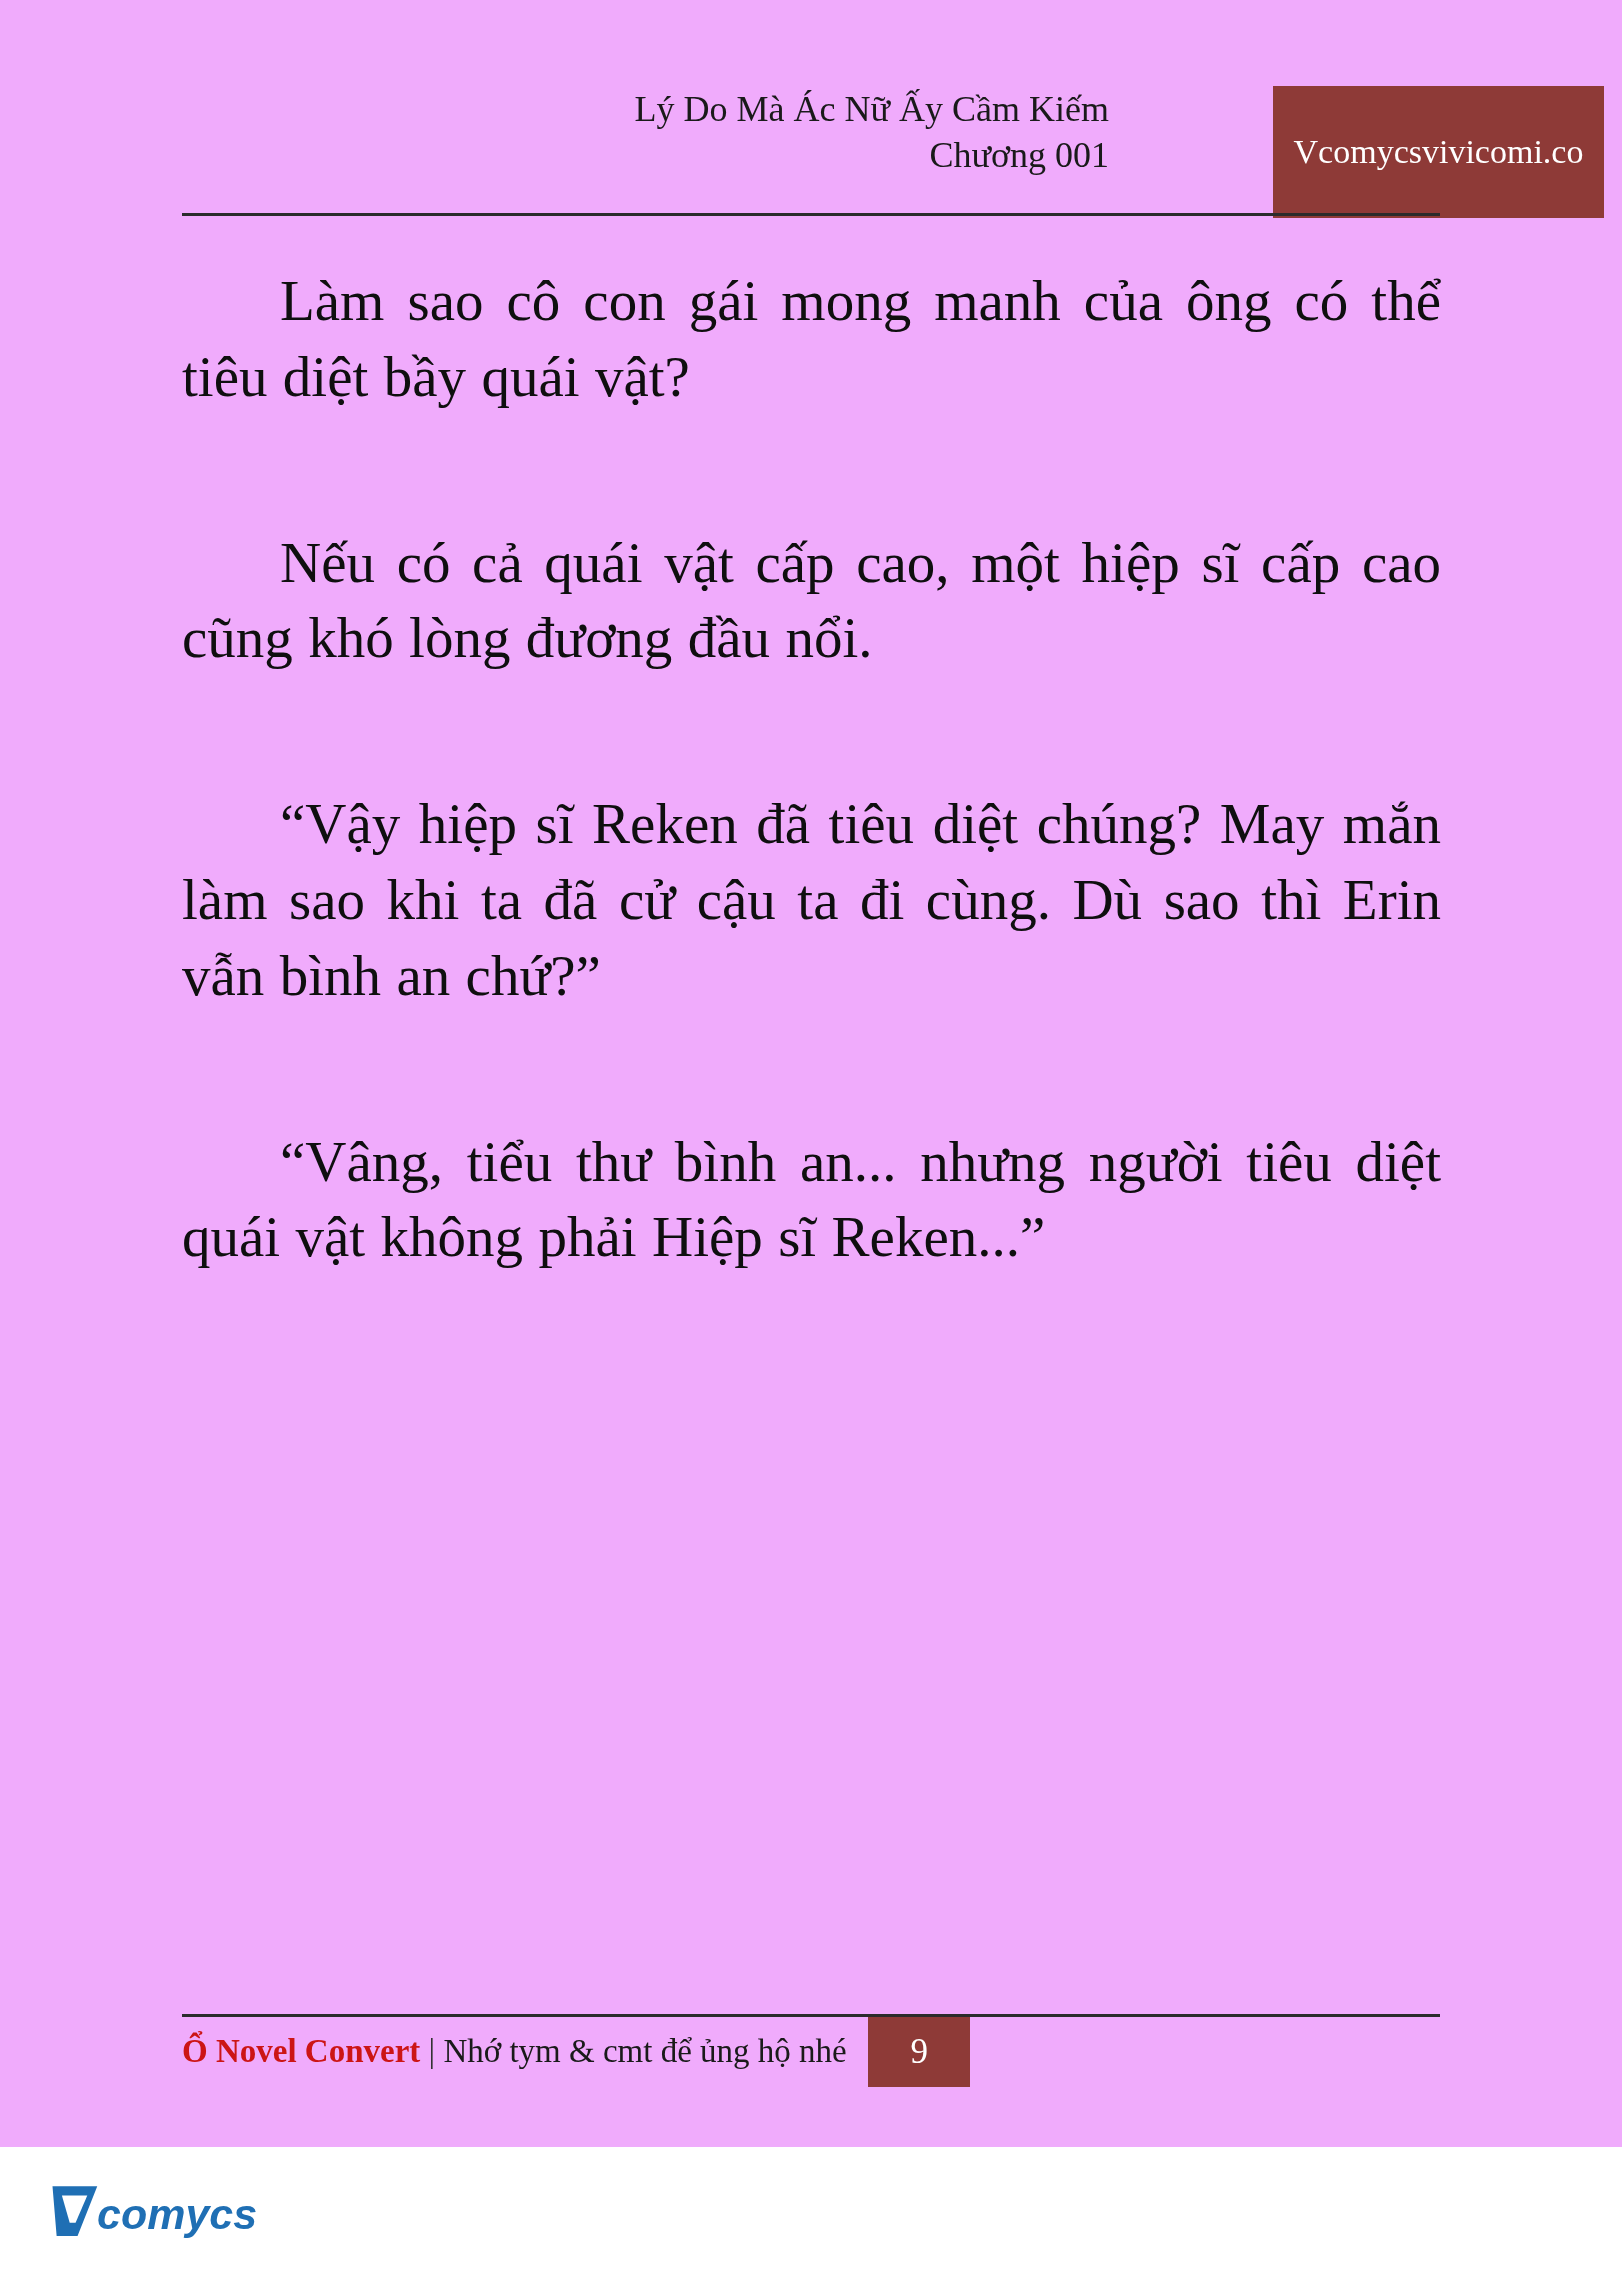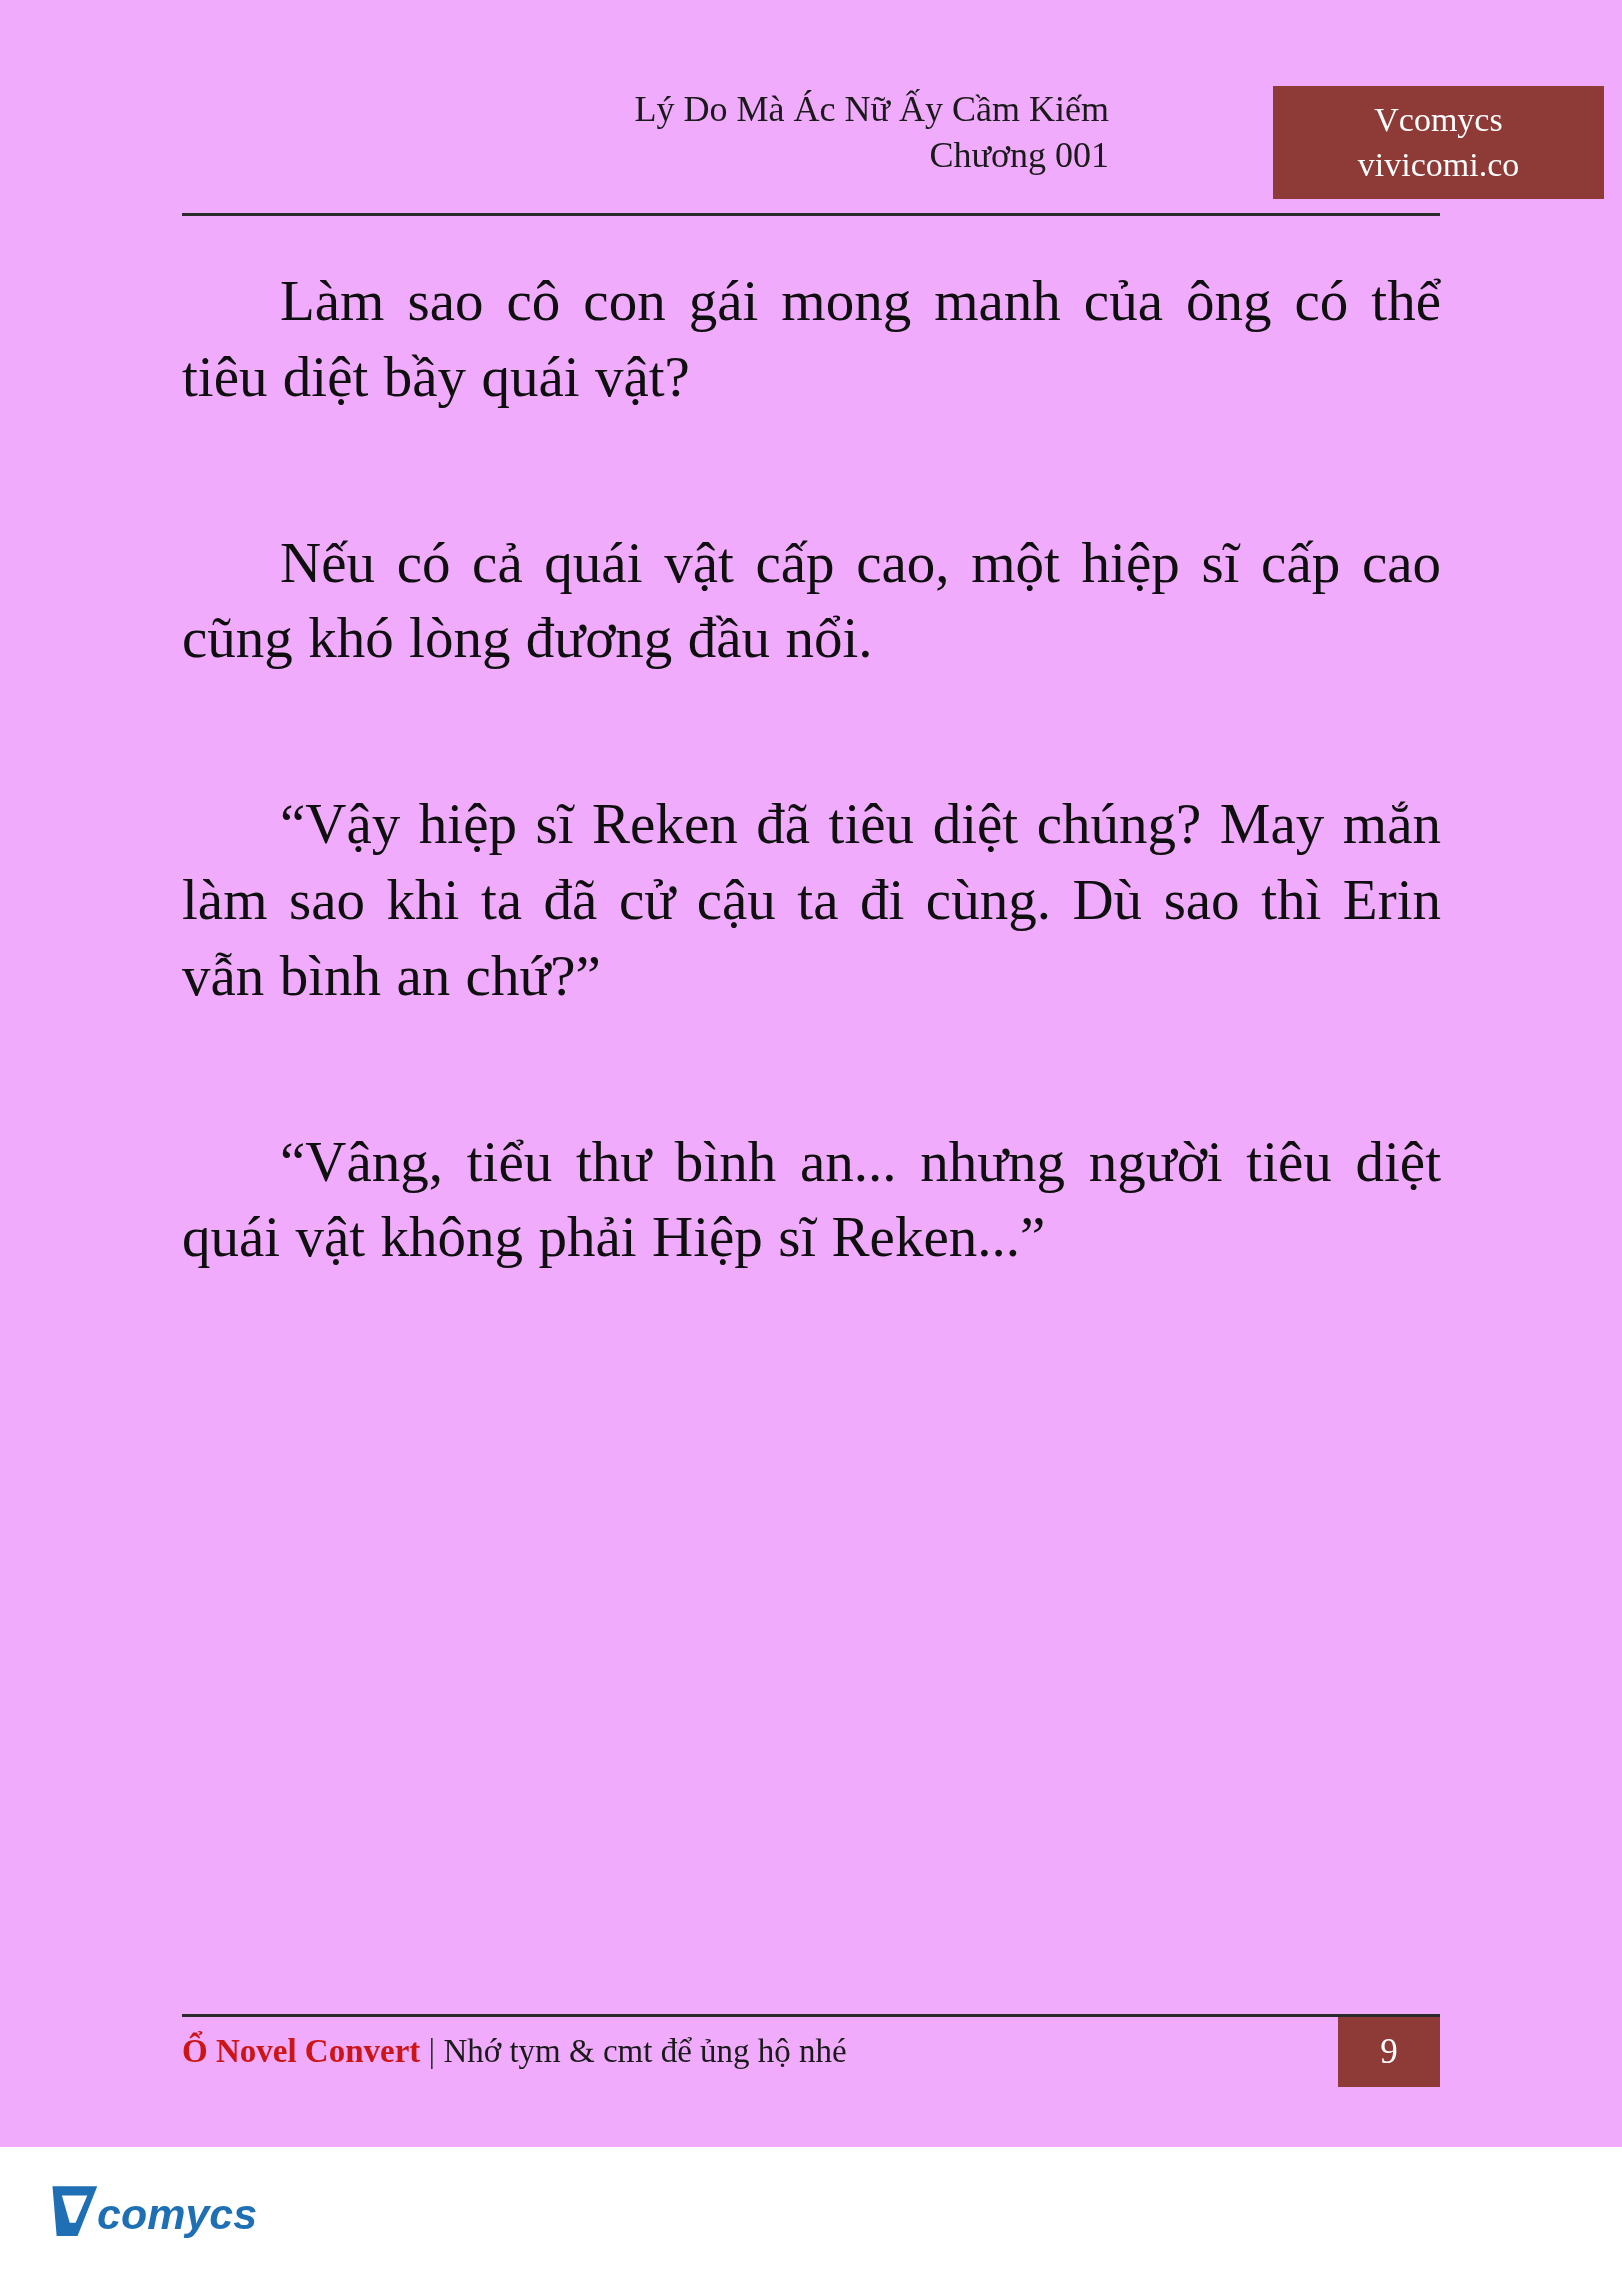--- a/index.html
+++ b/index.html
@@ -55,25 +55,25 @@
     font-size: 36px;
     color: #1a1a1a;
     white-space: nowrap;
   }
 
   .header-badge {
     position: absolute;
     left: 1091px;
     top: 0;
     width: 331px;
-    height: 113px;
+    height: 132px;
     background: #8e3a37;
     color: #ffffff;
     display: flex;
-    flex-direction: column;
+    flex-direction: row;
     align-items: center;
     justify-content: center;
     line-height: 1.3;
   }
   .header-badge span {
     font-size: 34px;
     white-space: nowrap;
   }
 
   
@@ -114,21 +114,21 @@
     background: #2b2b2b;
   }
   .footer-inner {
     position: absolute;
     left: 0;
     top: 2.9px;
     width: 1258px;
     height: 70px;
     display: flex;
     align-items: center;
-    justify-content: space-between;
+    justify-content: flex-start;
   }
   .footer-credit {
     font-size: 33px;
     white-space: nowrap;
     margin-right: 21.6px;
   }
   .footer-credit .brand {
     color: #cc1515;
     font-weight: bold;
   }

